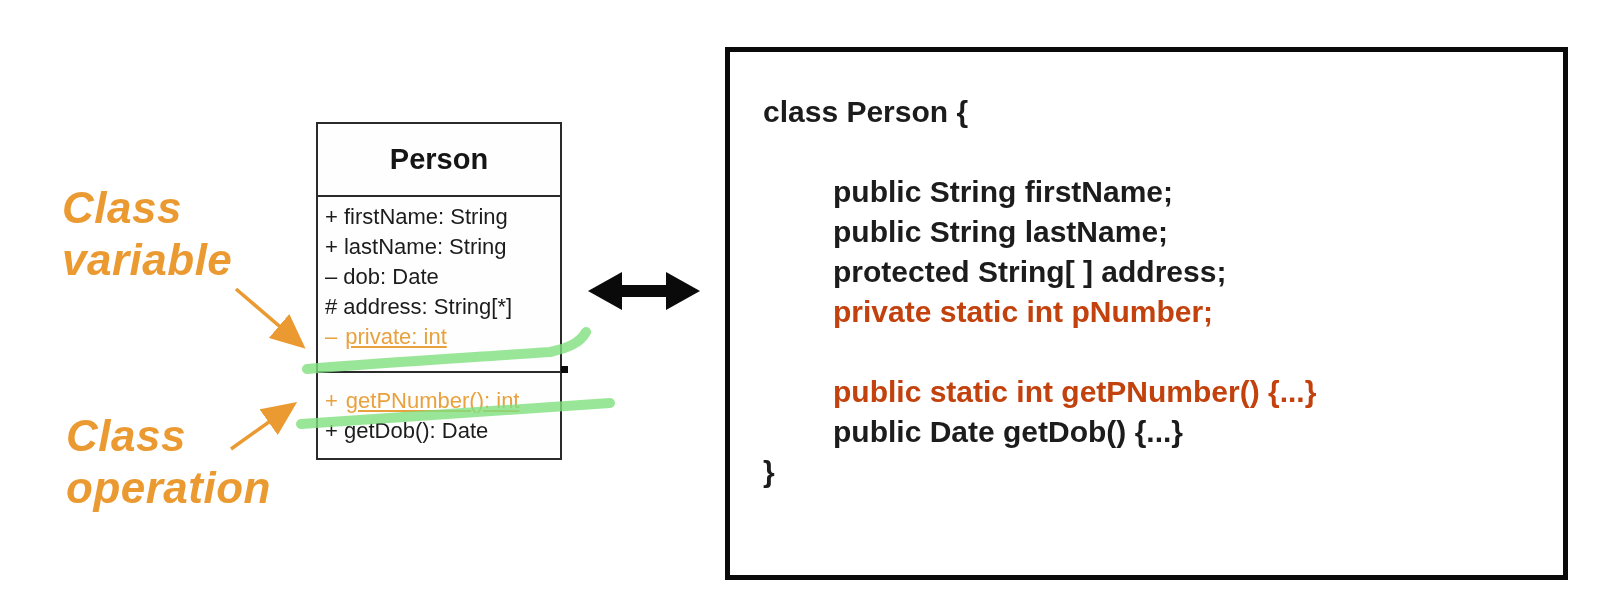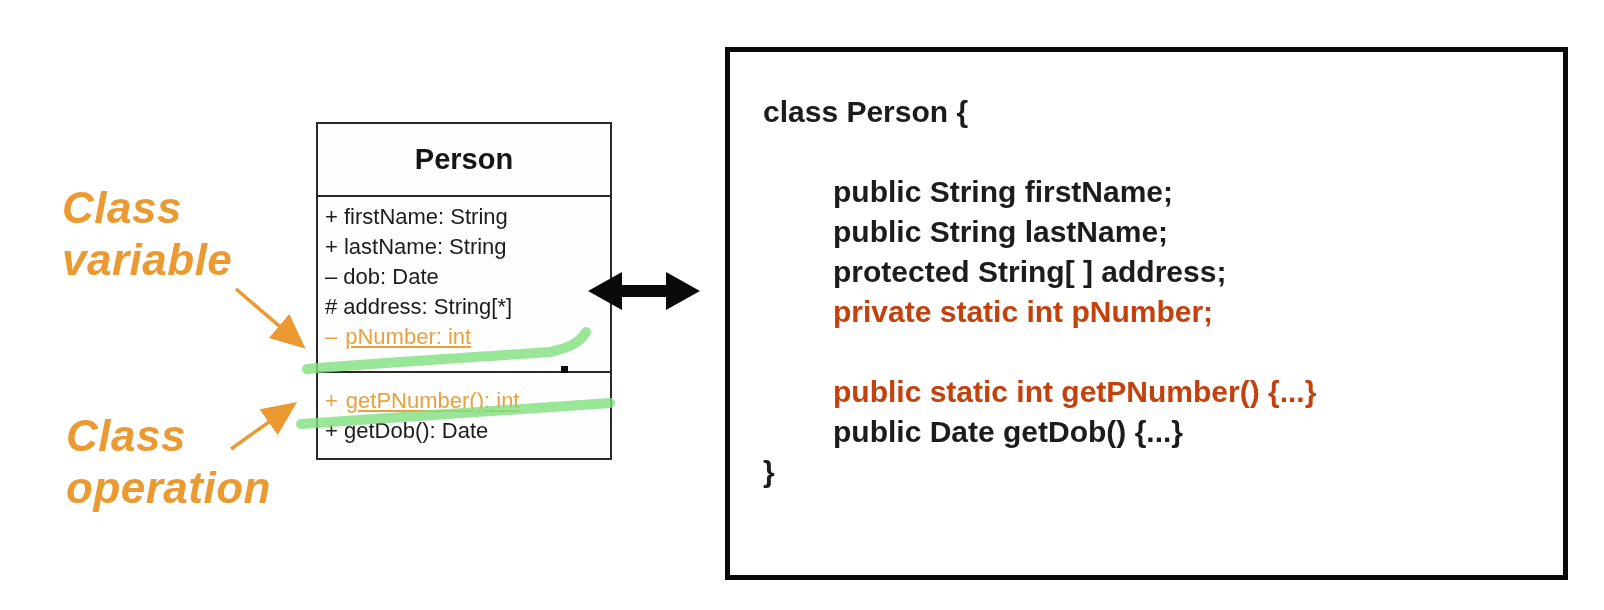--- a/index.html
+++ b/index.html
@@ -20,21 +20,21 @@
     line-height:52px;
     letter-spacing:0.5px;
   }
   .annot-var{left:62px;top:182px;}
   .annot-op{left:66px;top:410px;}
 
   
   .uml-box{
     position:absolute;
     left:316px;top:122px;
-    width:296px;height:338px;
+    width:246px;height:338px;
     border:2px solid #2a2a2a;
     background:#fefefe;
     box-sizing:border-box;
     display:flex;flex-direction:column;
   }
   .uml-title{
     height:71px;
     border-bottom:2px solid #2a2a2a;
     display:flex;align-items:center;justify-content:center;
     font-size:29px;font-weight:700;color:#151515;
@@ -104,21 +104,21 @@
   </div>
 
   <div class="uml-box">
     <div class="uml-title">Person</div>
     <div class="uml-attrs">
       <div class="uml-line">+ firstName: String</div>
       <div class="uml-line">+ lastName: String</div>
       <div class="uml-line">– dob: Date</div>
       <div class="uml-line"># address: String[*]</div>
       <div class="uml-line hl">
-        <span class="prefix">–</span><span class="u">pNumber: int</span>
+        <span class="prefix">–</span><span class="u">private: int</span>
       </div>
     </div>
     <div class="uml-ops">
       <div class="uml-line hl">
         <span class="prefix">+</span><span class="u">getPNumber(): int</span>
       </div>
       <div class="uml-line">+ getDob(): Date</div>
     </div>
   </div>
 

